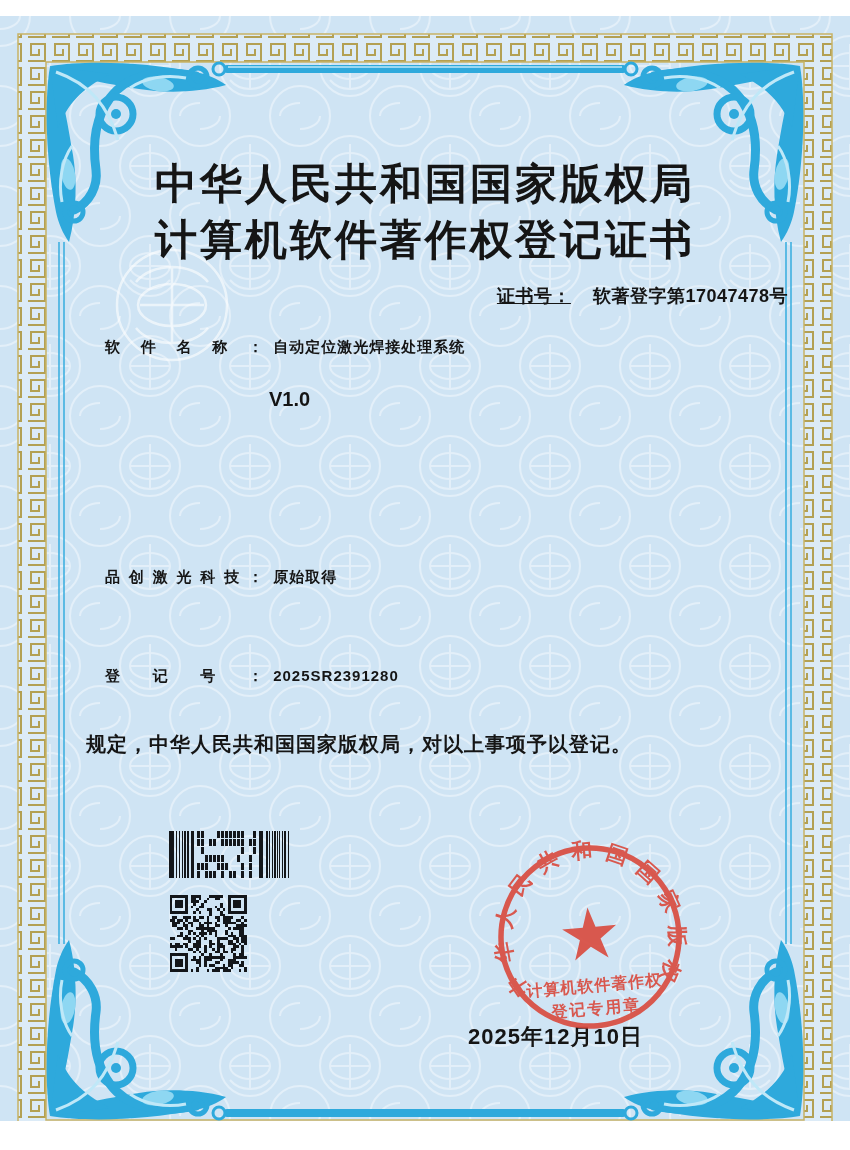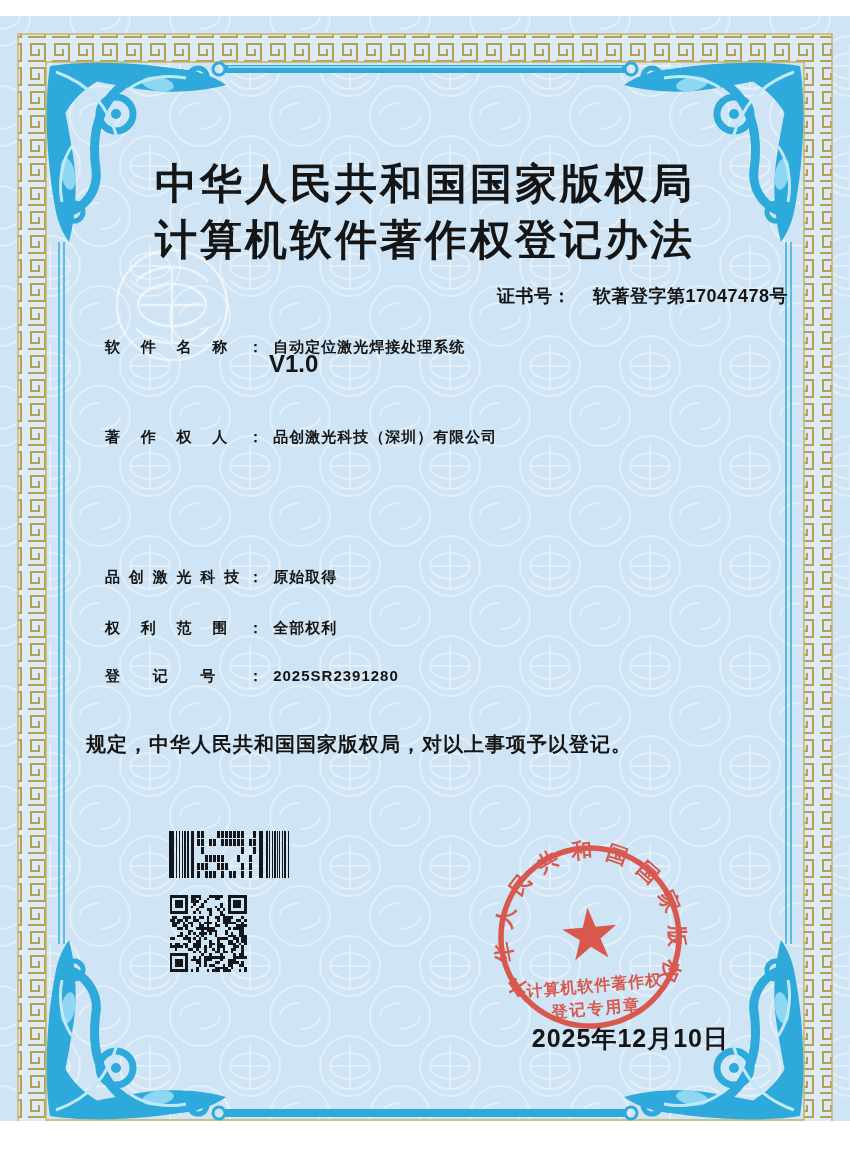--- a/index.html
+++ b/index.html
@@ -15,38 +15,38 @@
   }
   .deco{position:absolute;left:0;top:0;z-index:0;pointer-events:none;}
   .content{position:absolute;left:0;top:0;width:100%;height:100%;z-index:1;}
 
   .title{position:absolute;left:50px;right:50px;text-align:center;
          font-size:42px;letter-spacing:3px;white-space:nowrap;}
   .title1{top:140px;}
   .title2{top:196px;}
 
   .certno{position:absolute;top:268px;right:62px;font-size:18px;letter-spacing:.5px;}
-  .certno .lbl{margin-right:22px;}
+  .certno .lbl{margin-right:22px;text-decoration:underline;}
 
   .field{position:absolute;left:105px;font-size:15px;white-space:nowrap;}
   .field .flabel{display:inline-block;width:158px;text-align:justify;text-align-last:justify;vertical-align:top;}
   .field .fvalue{display:inline-block;margin-left:6px;letter-spacing:1px;}
-  .f1{top:322px;} .f1b{top:334px;left:269px;position:absolute;font-size:24px;}
+  .f1{top:322px;} .f1b{top:372px;left:269px;position:absolute;font-size:20px;}
   .f2{top:412px;} .f3{top:552px;} .f4{top:603px;} .f5{top:651px;}
 
   .statement{position:absolute;left:86px;top:704px;width:690px;font-size:20px;
              line-height:48px;letter-spacing:1px;}
   .statement .ln1{text-indent:60px;}
 
   .barcode-box{position:absolute;left:169px;top:815px;}
   .qr-box{position:absolute;left:169px;top:879px;}
 
   .seal-box{position:absolute;left:476px;top:808px;z-index:3;opacity:.9;}
-  .date{position:absolute;left:484px;top:1006px;width:245px;text-align:right;
-        font-size:25px;letter-spacing:1px;z-index:2;}
+  .date{position:absolute;left:468px;top:1006px;width:245px;text-align:left;
+        font-size:22px;letter-spacing:1px;z-index:2;}
 </style>
 </head>
 <body>
 
 <div class="page">
 
   <svg class="deco" width="850" height="1150" viewBox="0 0 850 1150">
     <defs>
       <pattern id="wm" width="100" height="100" patternUnits="userSpaceOnUse">
         <g fill="none" stroke="#ffffff" stroke-width="2" opacity="0.42">
@@ -123,46 +123,38 @@
         <use href="#cornerFl" transform="translate(46,1104) scale(1,-1)"></use>
       </g>
     <g>
         <use href="#cornerFl" transform="translate(804,1104) scale(-1,-1)"></use>
       </g>
   </svg>
 
   <div class="content">
 
     <div class="title title1">中华人民共和国国家版权局</div>
-    <div class="title title2">计算机软件著作权登记办法</div>
+    <div class="title title2">计算机软件著作权登记证书</div>
 
     <div class="certno">
       <span class="lbl">证书号：</span><span>软著登字第17047478号</span>
     </div>
 
     <div class="field f1">
       <span class="flabel">软件名称：</span>
       <span class="fvalue">自动定位激光焊接处理系统</span>
     </div>
     <div class="f1b">V1.0</div>
 
-    <div class="field f2">
-      <span class="flabel">著作权人：</span>
-      <span class="fvalue">品创激光科技（深圳）有限公司</span>
-    </div>
 
     <div class="field f3">
       <span class="flabel">品创激光科技：</span>
       <span class="fvalue">原始取得</span>
     </div>
 
-    <div class="field f4">
-      <span class="flabel">权利范围：</span>
-      <span class="fvalue">全部权利</span>
-    </div>
 
     <div class="field f5">
       <span class="flabel">登记号：</span>
       <span class="fvalue">2025SR2391280</span>
     </div>
 
     <div class="statement">
       <div class="ln2">规定，中华人民共和国国家版权局，对以上事项予以登记。</div>
     </div>
 

